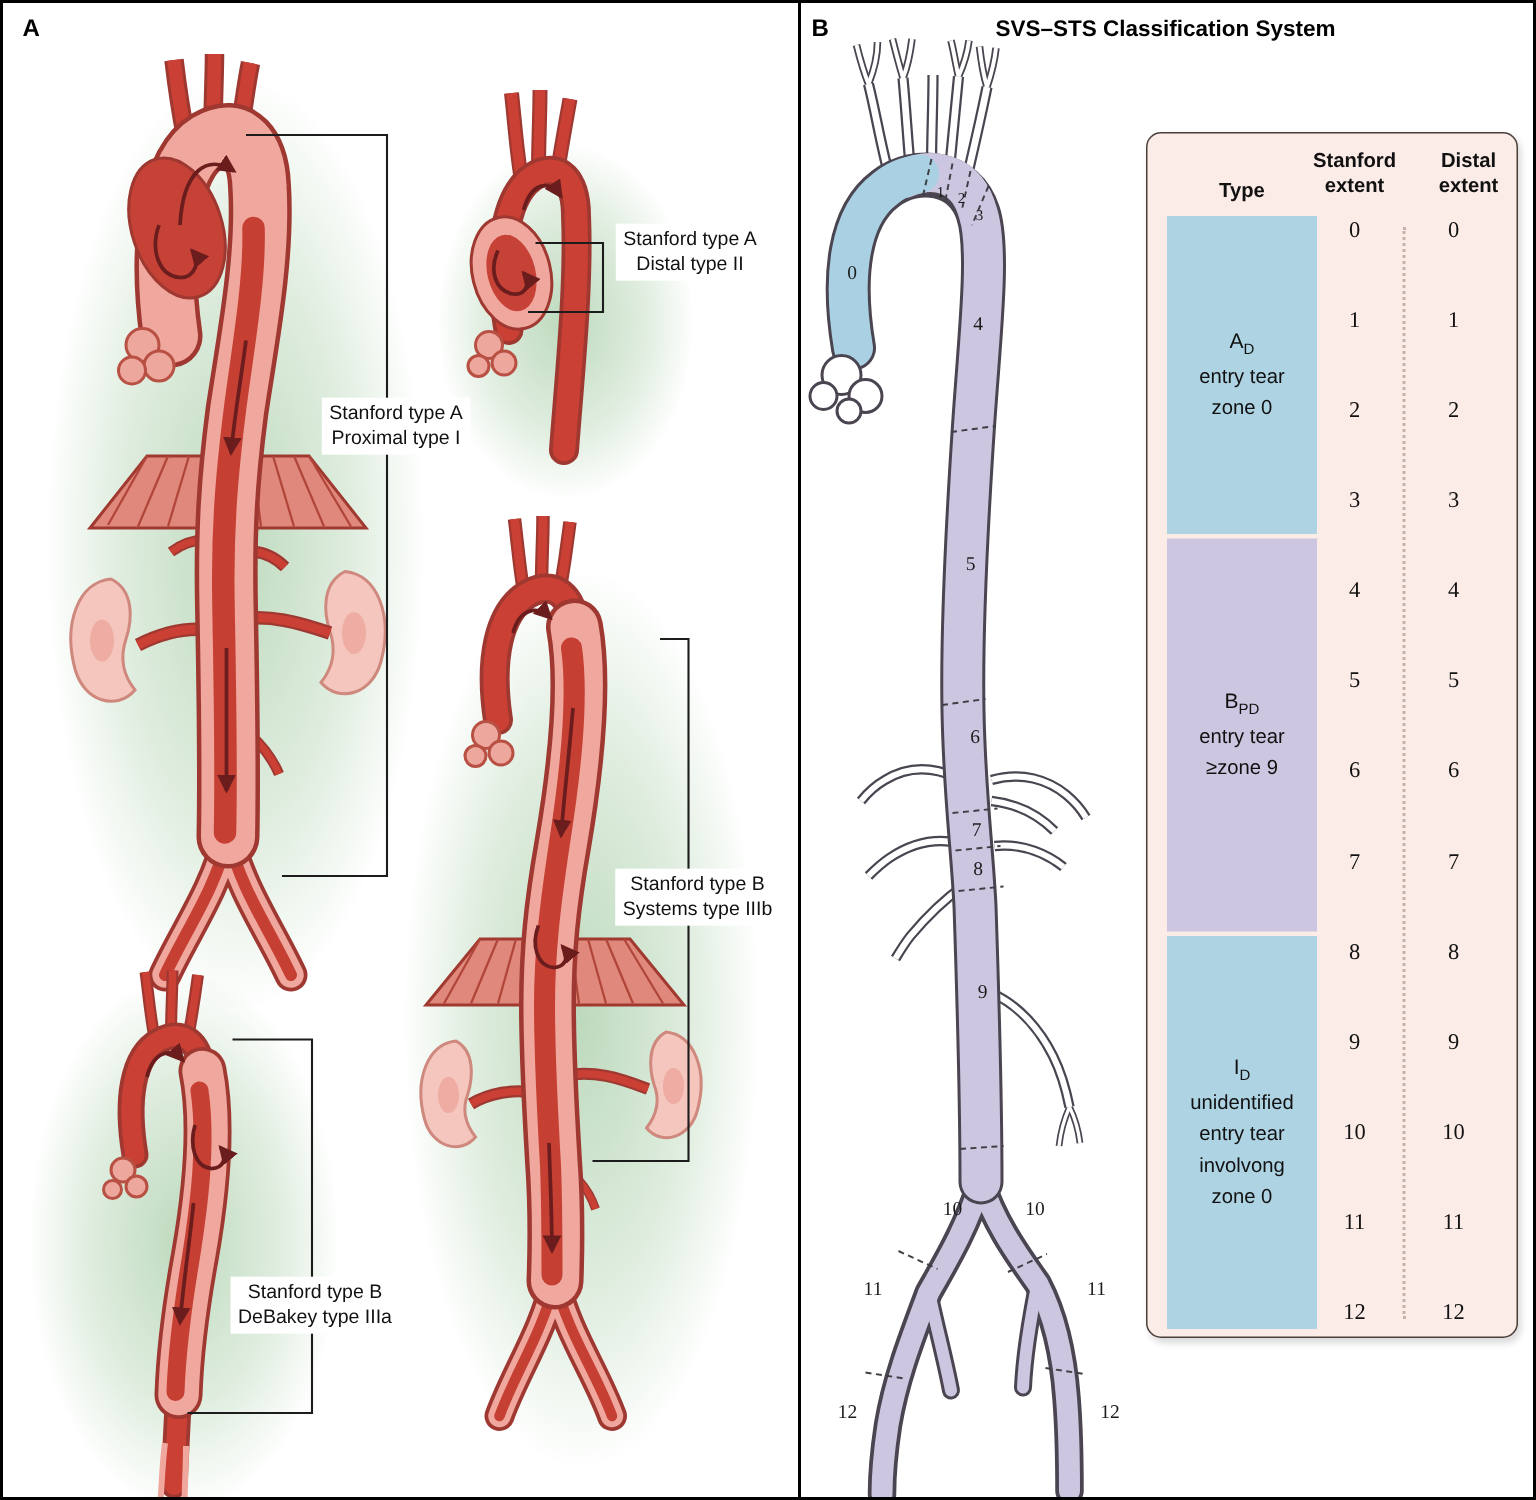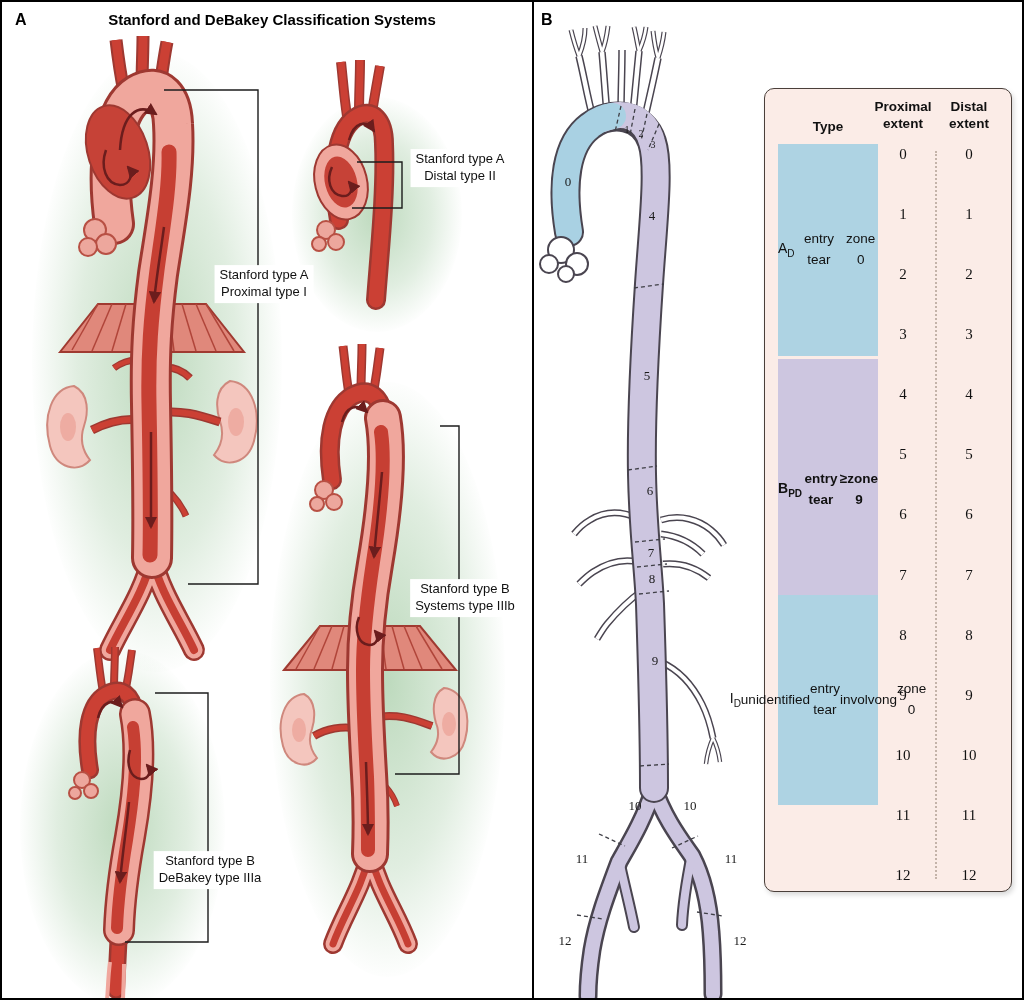--- a/index.html
+++ b/index.html
@@ -23,40 +23,39 @@
   .zone-num { position:absolute; transform:translate(-50%,-50%);
               font-family:"Liberation Serif", serif; font-size:13px; color:#1b1b1b; }
   .zone-num.small { font-size:10px; }
 
   
   .svs-table { position:absolute; left:762px; top:86px; width:248px; height:804px;
                background:var(--table-bg,#fbece7); border:1.5px solid #4a3f3a; border-radius:10px;
                box-shadow:2px 3px 5px rgba(0,0,0,0.15); }
   .tbl-header { position:absolute; font-weight:bold; font-size:13.5px; text-align:center;
                 line-height:1.25; color:#111; }
-  .type-cell { position:absolute; left:13px; width:100px; display:flex; flex-direction:row;
+  .type-cell { position:absolute; left:13px; width:100px; display:flex; flex-direction:column;
                align-items:center; justify-content:center; text-align:center;
                font-size:13.5px; line-height:1.55; color:#111; }
   .type-cell.blue { background:var(--type-blue,#aed3e3); }
   .type-cell.lav  { background:var(--type-lavender,#cdc6e0); }
   .type-main { font-size:14px; }
   .type-main sub { font-size:10px; }
   .num-col { position:absolute; top:57px; height:738px; width:40px; display:flex;
              flex-direction:column; justify-content:space-between; align-items:center;
              font-family:"Liberation Serif", serif; font-size:15px; color:#111; }
   .dot-sep { position:absolute; left:170px; top:62px; height:728px;
              border-left:2px dotted #c4b3a9; }
 </style>
 </head>
 <body>
 
 <div class="figure">
 
   <span class="panel-label" style="left:13px; top:9px;">A</span>
-  <div class="panel-title" style="left:80px; top:9px; width:380px;">Stanford and DeBakey Classification Systems</div>
 
   <div class="glow" style="left:30px; top:50px; width:250px; height:620px;"></div>
   <div class="glow" style="left:290px; top:95px; width:170px; height:235px;"></div>
   <div class="glow" style="left:268px; top:380px; width:235px; height:595px;"></div>
   <div class="glow" style="left:18px; top:648px; width:205px; height:355px;"></div>
 
   <svg class="abs" style="left:0; top:0;" width="531" height="1000" viewBox="0 0 531 1000">
     <defs>
       <marker id="ah" viewBox="0 0 6 6" markerWidth="5" markerHeight="5" refX="5" refY="3" orient="auto">
         <path d="M0,0 L6,3 L0,6 Z" fill="#6b1d1d"></path>
@@ -251,20 +250,21 @@
     <div>Systems type IIIb</div>
   </div>
   <div class="ann" style="left:208px; top:868px;">
     <div>Stanford type B</div>
     <div>DeBakey type IIIa</div>
   </div>
 
   <div class="divider"></div>
 
   <span class="panel-label" style="left:539px; top:9px;">B</span>
+  <div class="panel-title" style="left:600px; top:9px; width:350px;">SVS–STS Classification System</div>
 
   <svg class="abs" style="left:531px; top:0;" width="493" height="1000" viewBox="0 0 493 1000">
 
     <g fill="none">
       <g stroke="#4a4550" stroke-width="7.5">
         <path d="M60,116 C54,94 51,74 46,54"></path>
           <path d="M74,112 C72,90 71,72 69,50"></path>
         <path d="M88,110 C88,88 89,70 89,48"></path>
           <path d="M100,111 C102,89 104,71 106,49"></path>
         <path d="M112,115 C117,93 121,76 125,56"></path>
@@ -381,34 +381,34 @@
   <span class="zone-num" style="left:653px; top:659px;">9</span>
   <span class="zone-num" style="left:633px; top:804px;">10</span>
   <span class="zone-num" style="left:688px; top:804px;">10</span>
   <span class="zone-num" style="left:580px; top:857px;">11</span>
   <span class="zone-num" style="left:729px; top:857px;">11</span>
   <span class="zone-num" style="left:563px; top:939px;">12</span>
   <span class="zone-num" style="left:738px; top:939px;">12</span>
 
   <div class="svs-table">
     <div class="tbl-header" style="left:13px; top:30px; width:100px;">Type</div>
-    <div class="tbl-header" style="left:109px; top:10px; width:58px;">Proximal extent</div>
-    <div class="tbl-header" style="left:178px; top:10px; width:52px;">Distal extent</div>
+    <div class="tbl-header" style="left:109px; top:10px; width:58px;">Stanford extent</div>
+    <div class="tbl-header" style="left:188px; top:10px; width:52px;">Distal extent</div>
 
     <div class="type-cell blue" style="top:55px; height:212px;">
       <div class="type-main"><span>A</span><sub>D</sub></div>
       <div>entry tear</div>
       <div>zone 0</div>
     </div>
-    <div class="type-cell lav" style="top:270px; height:262px;font-weight:bold;">
+    <div class="type-cell lav" style="top:270px; height:262px;">
       <div class="type-main"><span>B</span><sub>PD</sub></div>
       <div>entry tear</div>
       <div>≥zone 9</div>
     </div>
-    <div class="type-cell blue" style="top:506px; height:210px;">
+    <div class="type-cell blue" style="top:535px; height:262px;">
       <div class="type-main"><span>I</span><sub>D</sub></div>
       <div>unidentified</div>
       <div>entry tear</div>
       <div>involvong</div>
       <div>zone 0</div>
     </div>
 
     <div class="dot-sep"></div>
 
     <div class="num-col" style="left:118px;">

